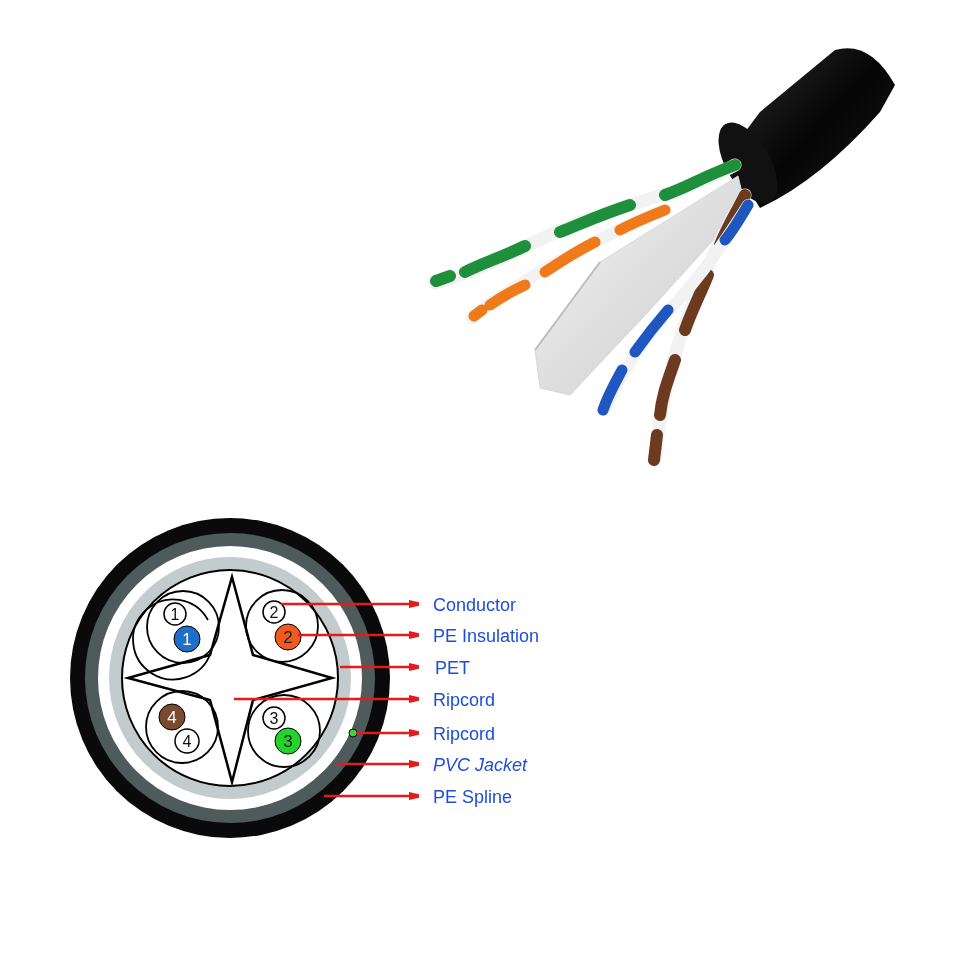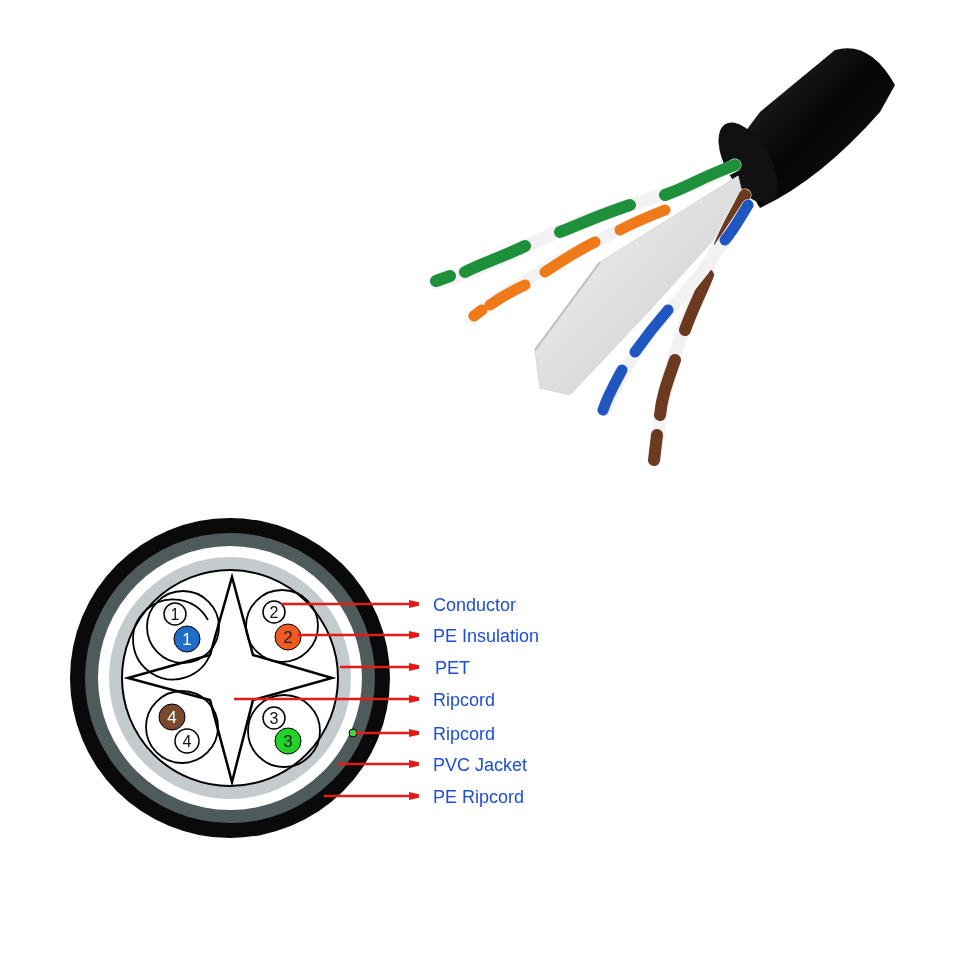--- a/index.html
+++ b/index.html
@@ -113,14 +113,14 @@
     <line x1="338" y1="764" x2="418" y2="764" marker-end="url(#arrowhead)"></line>
     <line x1="324" y1="796" x2="418" y2="796" marker-end="url(#arrowhead)"></line>
   </g>
 </svg>
 
 <div class="label" style="left:433px;top:595px;">Conductor</div>
 <div class="label" style="left:433px;top:626px;">PE Insulation</div>
 <div class="label" style="left:435px;top:658px;">PET</div>
 <div class="label" style="left:433px;top:690px;">Ripcord</div>
 <div class="label" style="left:433px;top:724px;">Ripcord</div>
-<div class="label" style="left:433px;top:755px;">PVC Jacket</div>
-<div class="label" style="left:433px;top:787px;">PE Ripcord</div>
+<div class="label" style="left:433px;top:755px;font-style:italic;">PVC Jacket</div>
+<div class="label" style="left:433px;top:787px;">PE Spline</div>
 
 </body></html>

